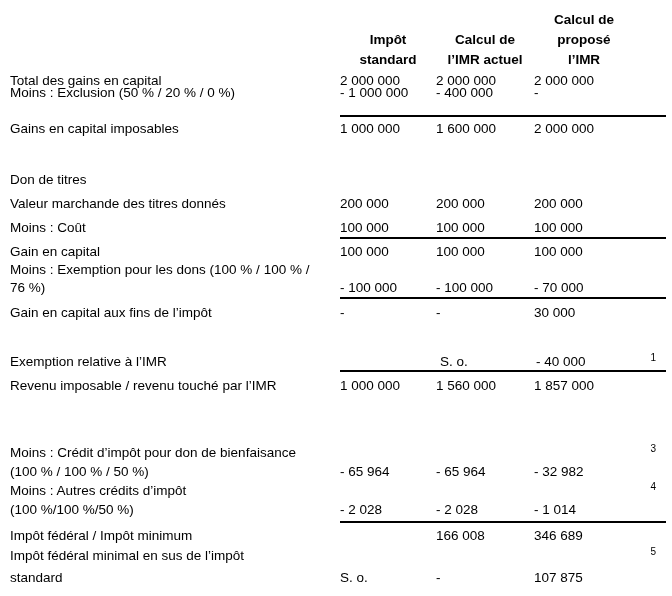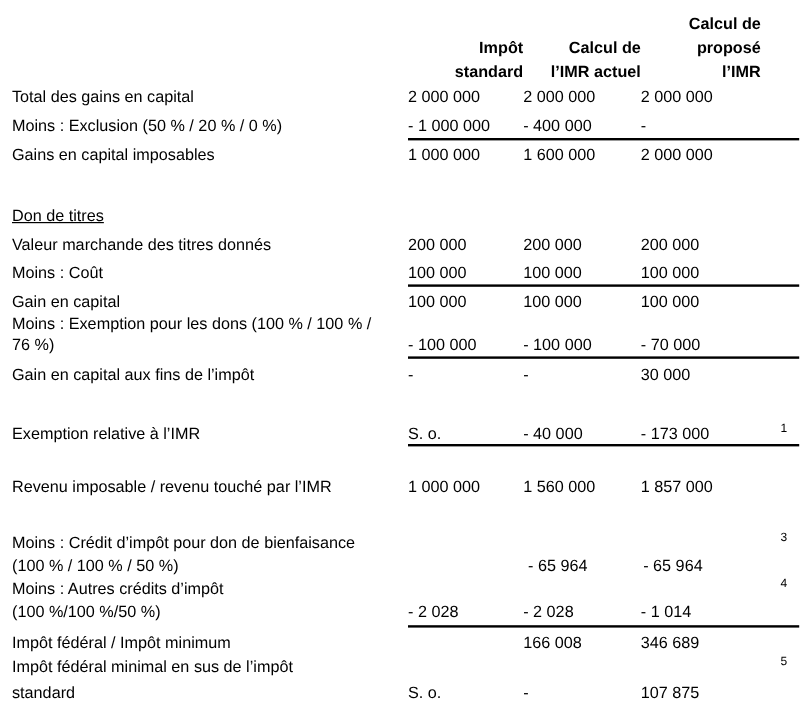--- a/index.html
+++ b/index.html
@@ -7,36 +7,36 @@
   .page {
     position:relative; width:672px; height:596px; background:#ffffff;
     font-family:"Liberation Sans", "DejaVu Sans", sans-serif;
     font-size:13.5px; color:#000000; overflow:hidden;
   }
   .header-row {
     position:absolute; top:8px; left:10px; right:6px; height:62px;
     display:flex; align-items:flex-end; font-weight:bold;
   }
   .header-row .spacer { flex:1; }
-  .hc { text-align:right; line-height:20px; white-space:nowrap; }
+  .hc { text-align:center; line-height:20px; white-space:nowrap; }
   .hc1 { width:96px; } .hc2 { width:98px; } .hc3 { width:100px; }
   .hsup { width:32px; }
   .row {
     position:absolute; left:10px; right:6px; height:19px;
     display:flex; align-items:flex-end; line-height:19px;
   }
   .label { flex:1; white-space:nowrap; }
   .num { text-align:left; white-space:nowrap; }
   .c1 { width:96px; } .c2 { width:98px; } .c3 { width:100px; }
   .sup {
     width:32px; font-size:10px; line-height:12px; text-align:right;
     padding-right:10px; align-self:flex-start;
   }
   .bold { font-weight:normal; }
-  .u-label .label { text-decoration:underline; }
+  .u-label .label { }
   .rule { position:absolute; left:340px; width:326px; height:2px; background:#000000; }
 </style>
 </head>
 <body>
 
 <div class="page">
 
   <div class="header-row">
     <div class="spacer"></div>
     <div class="hc hc1">
@@ -56,21 +56,21 @@
   </div>
 
   <div class="row" style="top:71px">
     <div class="label">Total des gains en capital</div>
     <div class="num c1">2 000 000</div>
     <div class="num c2">2 000 000</div>
     <div class="num c3">2 000 000</div>
     <div class="sup"></div>
   </div>
 
-  <div class="row" style="top:95px">
+  <div class="row" style="top:83px">
     <div class="label">Moins : Exclusion (50 % / 20 % / 0 %)</div>
     <div class="num c1">- 1 000 000</div>
     <div class="num c2">- 400 000</div>
     <div class="num c3">-</div>
     <div class="sup"></div>
   </div>
   <div class="rule" style="top:115px"></div>
 
   <div class="row bold" style="top:119px">
     <div class="label">Gains en capital imposables</div>
@@ -135,46 +135,46 @@
     <div class="num c1">-</div>
     <div class="num c2">-</div>
     <div class="num c3">30 000</div>
     <div class="sup"></div>
   </div>
 
   <div class="row" style="top:352px">
     <div class="label">Exemption relative à l’IMR</div>
     <div class="num c1">S. o.</div>
     <div class="num c2">- 40 000</div>
-    <div class="num c3">- 173 000</div>
     <div class="sup">1</div>
   </div>
   <div class="rule" style="top:370px"></div>
 
-  <div class="row bold" style="top:396px">
+  <div class="row bold" style="top:376px">
     <div class="label">Revenu imposable / revenu touché par l’IMR</div>
     <div class="num c1">1 000 000</div>
     <div class="num c2">1 560 000</div>
     <div class="num c3">1 857 000</div>
     <div class="sup"></div>
   </div>
 
 
   <div class="row" style="top:443px">
     <div class="label">Moins : Crédit d’impôt pour don de bienfaisance</div>
     <div class="num c1"></div>
     <div class="num c2"></div>
     <div class="num c3"></div>
     <div class="sup">3</div>
   </div>
 
   <div class="row" style="top:462px">
     <div class="label">(100 % / 100 % / 50 %)</div>
     <div class="num c1">- 65 964</div>
     <div class="num c2">- 65 964</div>
+    <div class="num c3">- 32 982</div>
     <div class="sup"></div>
   </div>
 
   <div class="row" style="top:481px">
     <div class="label">Moins : Autres crédits d’impôt</div>
     <div class="num c1"></div>
     <div class="num c2"></div>
     <div class="num c3"></div>
     <div class="sup">4</div>
   </div>

